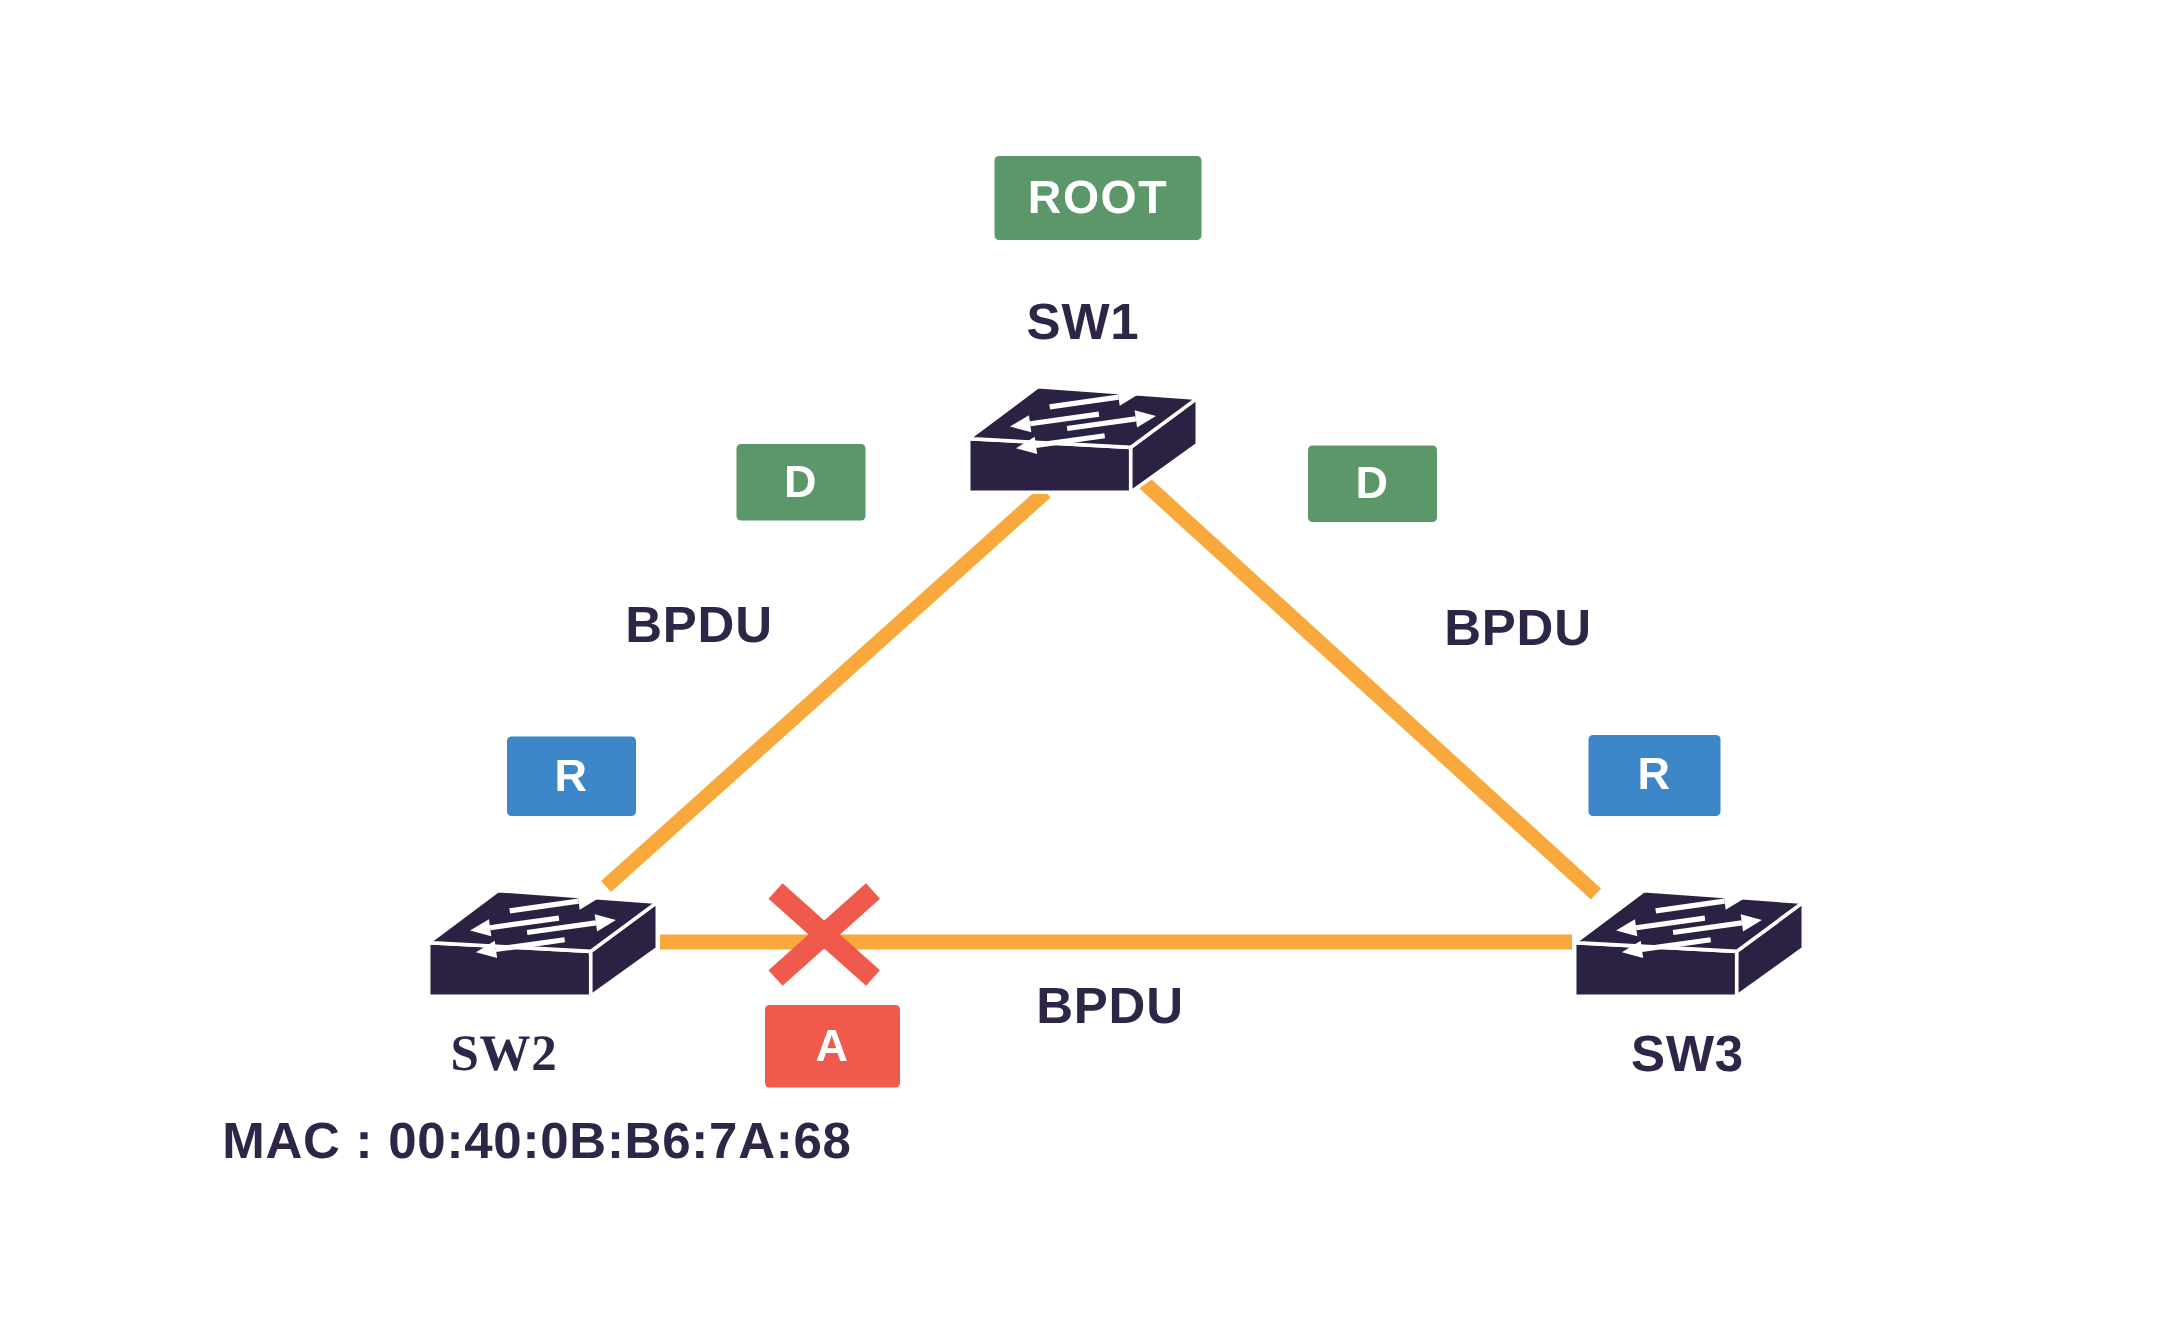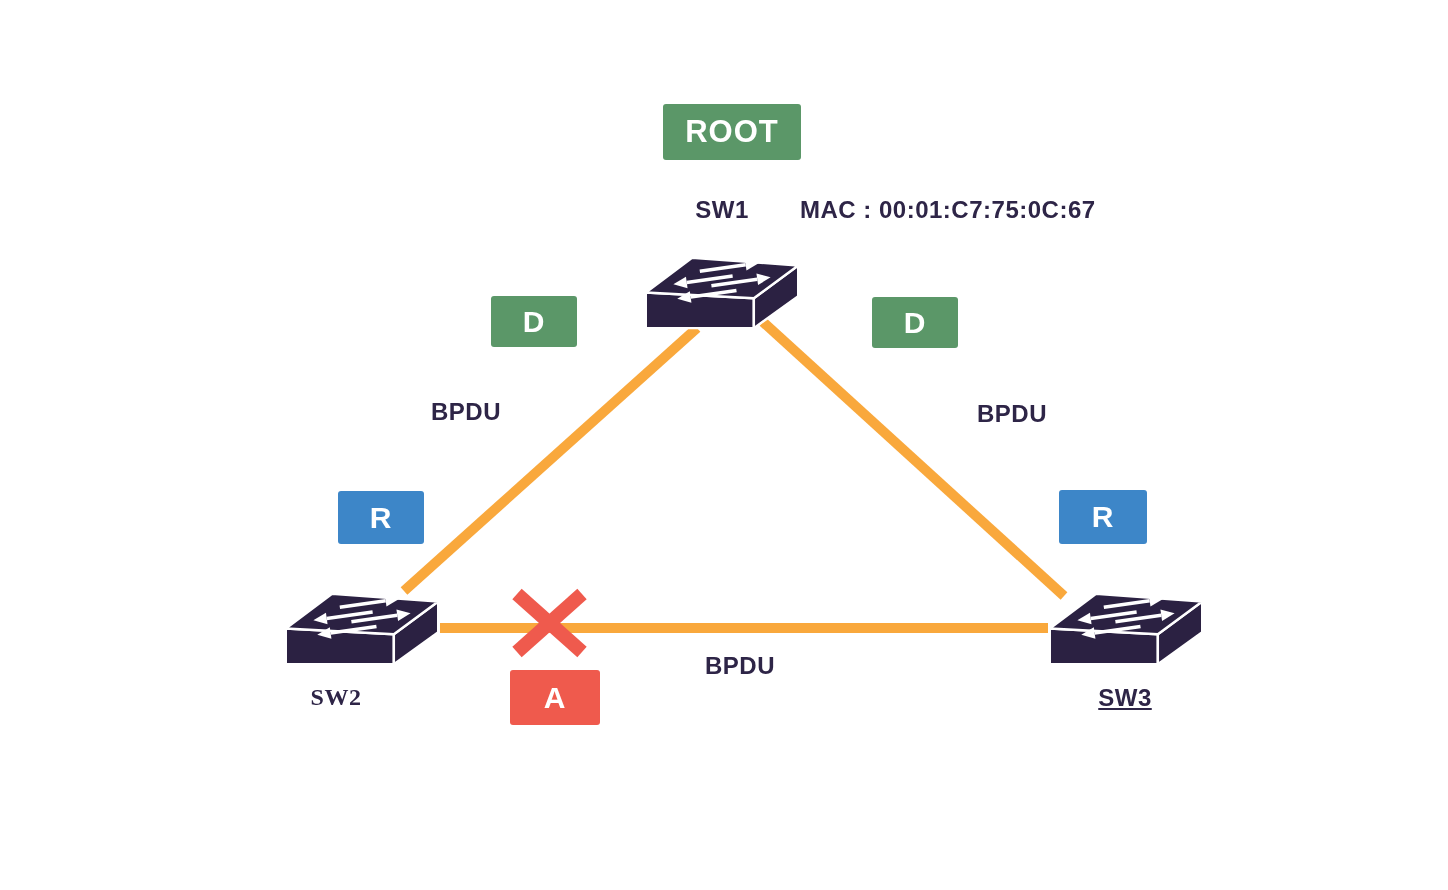--- a/index.html
+++ b/index.html
@@ -48,30 +48,30 @@
   .badge.d-left  { left: 491px; top: 296px; width: 86px; height: 51px; }
   .badge.d-right { left: 872px; top: 297px; width: 86px; height: 51px; }
   .badge.r-left  { left: 338px; top: 491px; width: 86px; height: 53px; }
   .badge.r-right { left: 1059px; top: 490px; width: 88px; height: 54px; }
   .badge.a-bottom{ left: 510px; top: 670px; width: 90px; height: 55px; }
 
   .lbl {
     position: absolute;
     color: #2e2547;
     font-weight: 700;
-    font-size: 24px;
+    font-size: 34px;
     white-space: nowrap;
     transform: translateX(-50%);
     letter-spacing: 0.5px;
   }
   .lbl.left-anchored { transform: none; }
 
   .sw1-label  { left: 722px;  top: 196px; }
   .sw2-label  { left: 336px;  top: 684px; font-family: Liberation Serif, serif; }
-  .sw3-label  { left: 1125px; top: 684px; text-decoration: underline; }
+  .sw3-label  { left: 1125px; top: 684px; }
   .mac1       { left: 800px;  top: 196px; }
   .mac2       { left: 358px;  top: 742px; }
   .mac3       { left: 1122px; top: 742px; }
   .bpdu-left  { left: 466px;  top: 398px; }
   .bpdu-right { left: 1012px; top: 400px; }
   .bpdu-bottom{ left: 740px;  top: 652px; }
 </style>
 </head>
 <body>
 
@@ -132,19 +132,19 @@
   <div class="badge green d-left">D</div>
   <div class="badge green d-right">D</div>
   <div class="badge blue r-left">R</div>
   <div class="badge blue r-right">R</div>
   <div class="badge red a-bottom">A</div>
 
   <div class="lbl sw1-label">SW1</div>
   <div class="lbl sw2-label">SW2</div>
   <div class="lbl sw3-label">SW3</div>
 
-  <div class="lbl left-anchored mac1">MAC : 00:01:C7:75:0C:67</div>
+  <div class="lbl mac2">MAC : 00:40:0B:B6:7A:68</div>
 
   <div class="lbl bpdu-left">BPDU</div>
   <div class="lbl bpdu-right">BPDU</div>
   <div class="lbl bpdu-bottom">BPDU</div>
 
 </div>
 
 </body></html>

